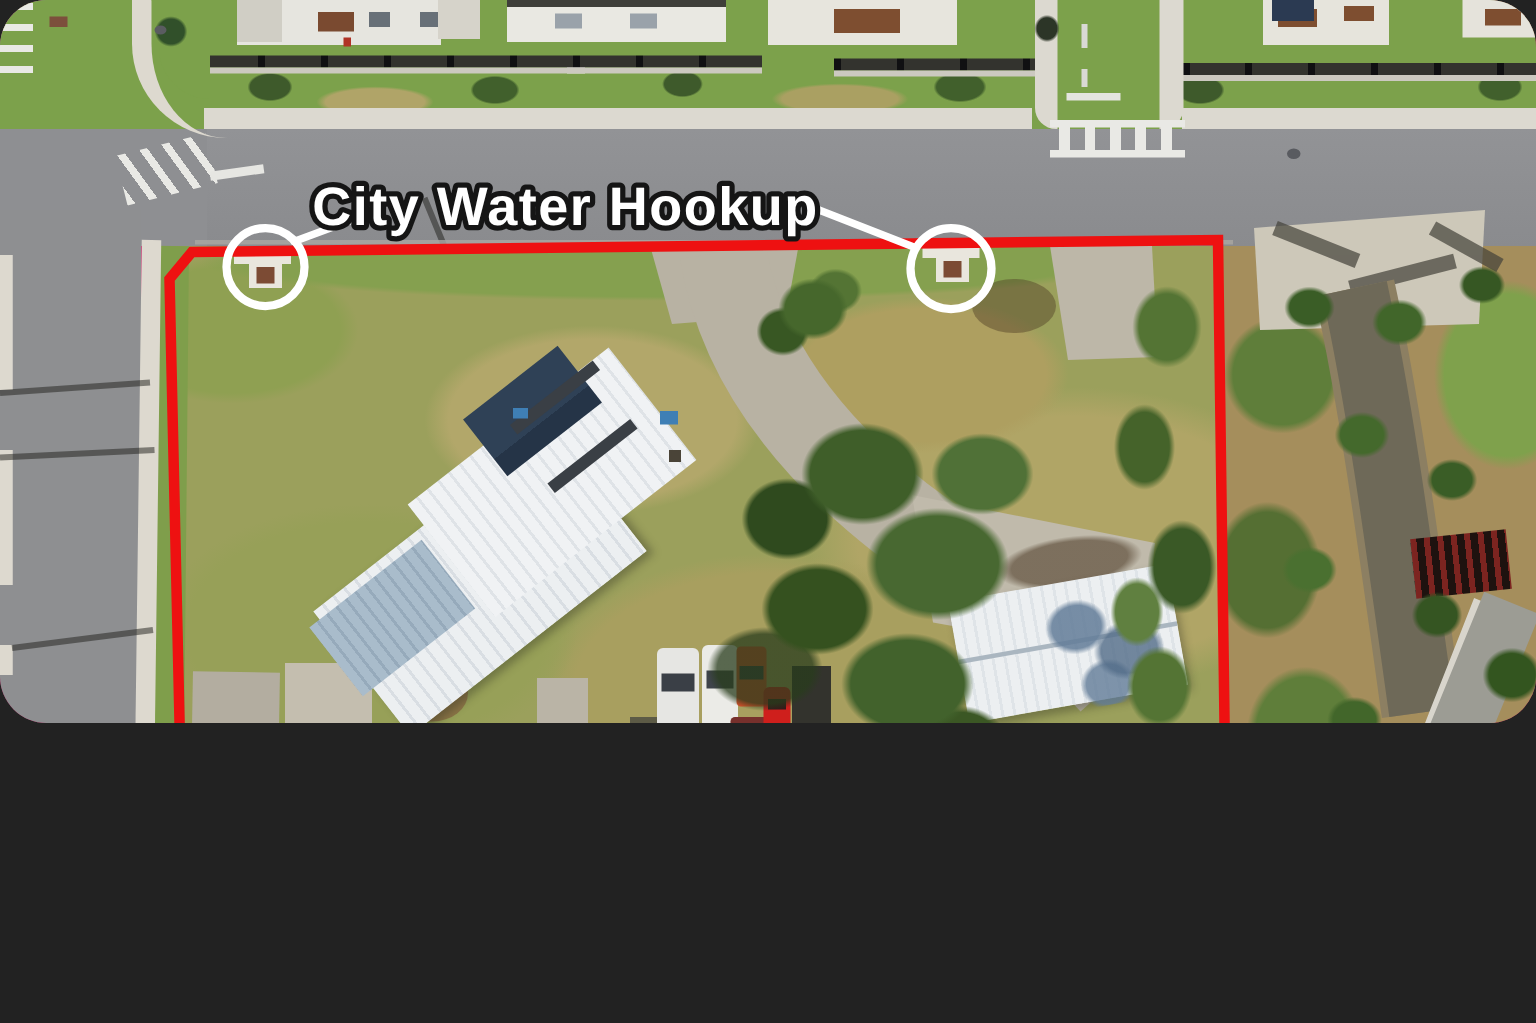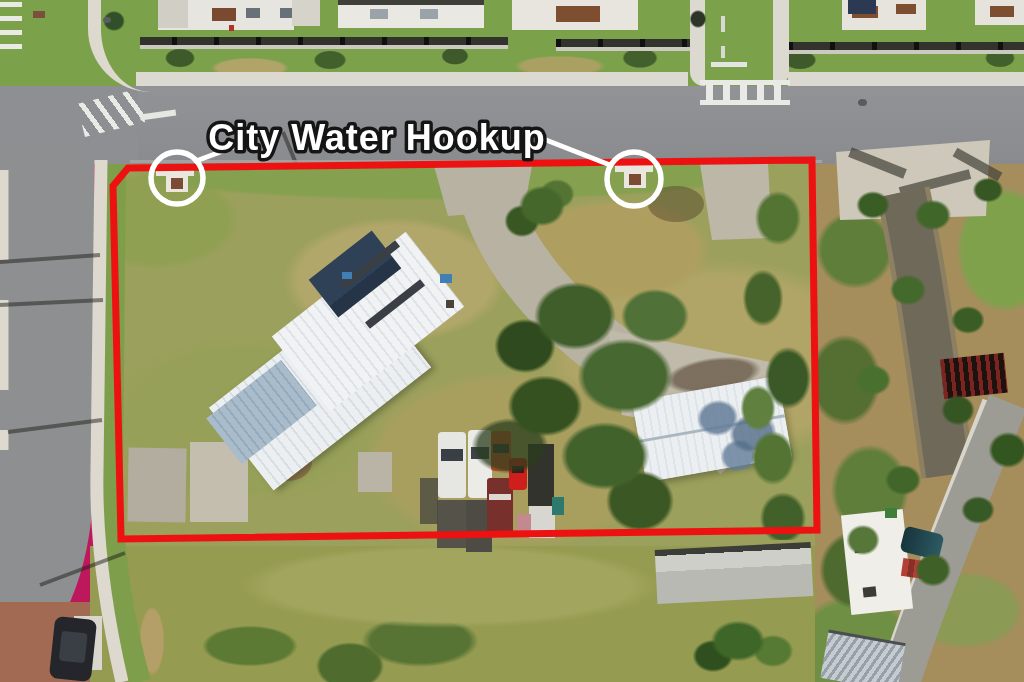--- a/index.html
+++ b/index.html
@@ -1,16 +1,16 @@
 <!DOCTYPE html>
 <html><head>
 <meta charset="utf-8">
 <style>
   html,body{margin:0;padding:0;background:#222;}
-  #stage{position:relative;width:1024px;height:682px;overflow:hidden;background:#be185d;font-family:"Liberation Sans",sans-serif;}
+  #stage{position:relative;width:1024px;height:482px;overflow:hidden;background:#be185d;font-family:"Liberation Sans",sans-serif;border-radius:31px;}
   .a{position:absolute;}
   .z1{z-index:1}.z3{z-index:3}.z4{z-index:4}.z5{z-index:5}
   #ground{position:absolute;left:0;top:0;z-index:2}
   #annot{position:absolute;left:0;top:0;z-index:10}
   #annot text{font-family:"Liberation Sans",sans-serif;font-weight:bold;font-size:36px;letter-spacing:1px;paint-order:stroke;stroke-linejoin:round;}
 </style>
 </head>
 <body>
 
 <div id="stage">

